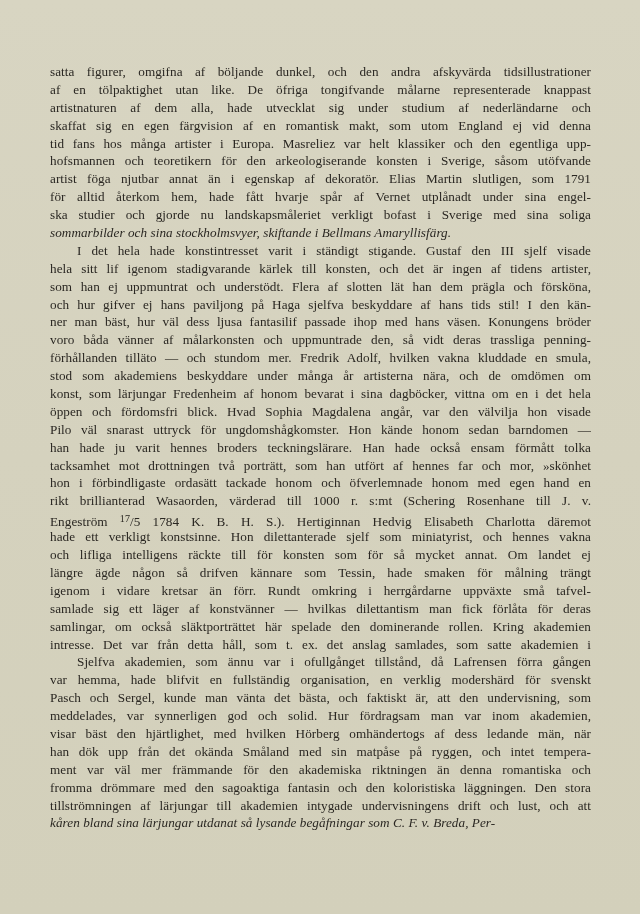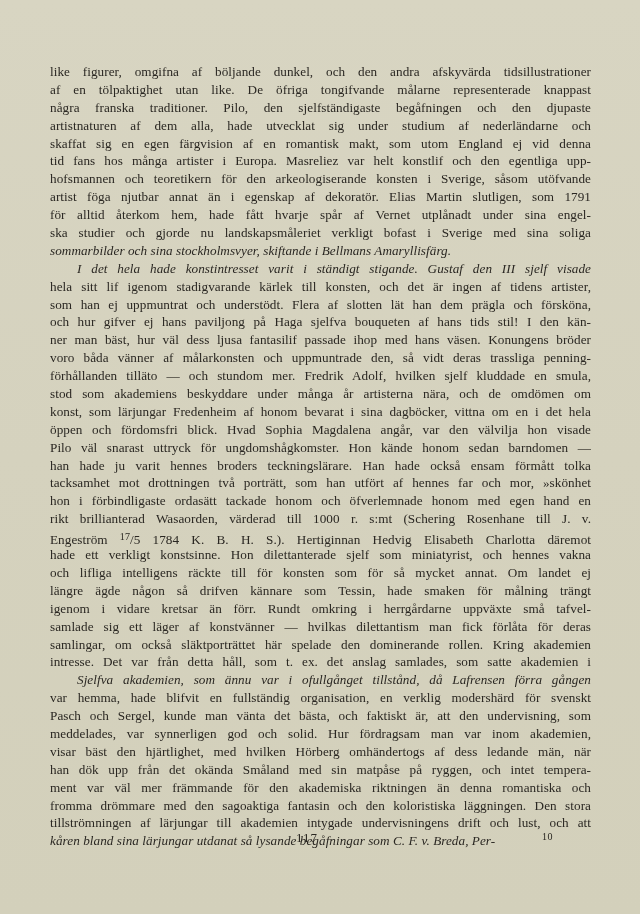--- a/index.html
+++ b/index.html
@@ -36,21 +36,20 @@
       text-align: justify;
       text-align-last: justify;
       letter-spacing: 0.05px;
     }
     .line.last {
       text-align-last: left;
       font-style: italic;
     }
     .line.indent {
       padding-left: 27px;
-      font-style: italic;
     }
     sup.frac {
       font-size: 10px;
       vertical-align: 4px;
     }
     .footer {
       position: absolute;
       top: 830px;
       left: 0;
       width: 640px;
@@ -70,40 +69,39 @@
       font-size: 10px;
       letter-spacing: 0.5px;
     }
   </style>
 </head>
 <body>
 
 <div class="page">
   <div class="text-block" id="text-block">
       <div>
-        <span class="line">like figurer, omgifna af böljande dunkel, och den andra afskyvärda tidsillustrationer</span>
+        <span class="line">satta figurer, omgifna af böljande dunkel, och den andra afskyvärda tidsillustrationer</span>
         <span class="line">af en tölpaktighet utan like. De öfriga tongifvande målarne representerade knappast</span>
-        <span class="line">några franska traditioner. Pilo, den sjelfständigaste begåfningen och den djupaste</span>
         <span class="line">artistnaturen af dem alla, hade utvecklat sig under studium af nederländarne och</span>
         <span class="line">skaffat sig en egen färgvision af en romantisk makt, som utom England ej vid denna</span>
-        <span class="line">tid fans hos många artister i Europa. Masreliez var helt konstlif och den egentliga upp-</span>
+        <span class="line">tid fans hos många artister i Europa. Masreliez var helt klassiker och den egentliga upp-</span>
         <span class="line">hofsmannen och teoretikern för den arkeologiserande konsten i Sverige, såsom utöfvande</span>
         <span class="line">artist föga njutbar annat än i egenskap af dekoratör. Elias Martin slutligen, som 1791</span>
         <span class="line">för alltid återkom hem, hade fått hvarje spår af Vernet utplånadt under sina engel-</span>
         <span class="line">ska studier och gjorde nu landskapsmåleriet verkligt bofast i Sverige med sina soliga</span>
         <span class="line last">sommarbilder och sina stockholmsvyer, skiftande i Bellmans Amaryllisfärg.</span>
       </div>
       <div>
         <span class="line indent">I det hela hade konstintresset varit i ständigt stigande. Gustaf den III sjelf visade</span>
         <span class="line">hela sitt lif igenom stadigvarande kärlek till konsten, och det är ingen af tidens artister,</span>
         <span class="line">som han ej uppmuntrat och understödt. Flera af slotten lät han dem prägla och försköna,</span>
-        <span class="line">och hur gifver ej hans paviljong på Haga sjelfva bouqueten af hans tids stil! I den kän-</span>
+        <span class="line">och hur gifver ej hans paviljong på Haga sjelfva beskyddare af hans tids stil! I den kän-</span>
         <span class="line">ner man bäst, hur väl dess ljusa fantasilif passade ihop med hans väsen. Konungens bröder</span>
         <span class="line">voro båda vänner af målarkonsten och uppmuntrade den, så vidt deras trassliga penning-</span>
-        <span class="line">förhållanden tilläto — och stundom mer. Fredrik Adolf, hvilken sjelf kluddade en smula,</span>
+        <span class="line">förhållanden tilläto — och stundom mer. Fredrik Adolf, hvilken vakna kluddade en smula,</span>
         <span class="line">stod som akademiens beskyddare under många år artisterna nära, och de omdömen om</span>
         <span class="line">konst, som lärjungar Fredenheim af honom bevarat i sina dagböcker, vittna om en i det hela</span>
         <span class="line">öppen och fördomsfri blick. Hvad Sophia Magdalena angår, var den välvilja hon visade</span>
         <span class="line">Pilo väl snarast uttryck för ungdomshågkomster. Hon kände honom sedan barndomen —</span>
         <span class="line">han hade ju varit hennes broders teckningslärare. Han hade också ensam förmått tolka</span>
         <span class="line">tacksamhet mot drottningen två porträtt, som han utfört af hennes far och mor, »skönhet</span>
         <span class="line">hon i förbindligaste ordasätt tackade honom och öfverlemnade honom med egen hand en</span>
         <span class="line">rikt brillianterad Wasaorden, värderad till 1000 r. s:mt (Schering Rosenhane till J. v.</span>
         <span class="line">Engeström <sup class="frac">17</sup>/5 1784 K. B. H. S.). Hertiginnan Hedvig Elisabeth Charlotta däremot</span>
         <span class="line">hade ett verkligt konstsinne. Hon dilettanterade sjelf som miniatyrist, och hennes vakna</span>
@@ -121,17 +119,13 @@
         <span class="line">meddelades, var synnerligen god och solid. Hur fördragsam man var inom akademien,</span>
         <span class="line">visar bäst den hjärtlighet, med hvilken Hörberg omhändertogs af dess ledande män, när</span>
         <span class="line">han dök upp från det okända Småland med sin matpåse på ryggen, och intet tempera-</span>
         <span class="line">ment var väl mer främmande för den akademiska riktningen än denna romantiska och</span>
         <span class="line">fromma drömmare med den sagoaktiga fantasin och den koloristiska läggningen. Den stora</span>
         <span class="line">tillströmningen af lärjungar till akademien intygade undervisningens drift och lust, och att</span>
         <span class="line last">kåren bland sina lärjungar utdanat så lysande begåfningar som C. F. v. Breda, Per-</span>
       </div>
     </div>
 
-  <div class="footer">
-    <span class="page-number">117</span>
-    <span class="signature-mark">10</span>
-  </div>
 </div>
 
 </body></html>

